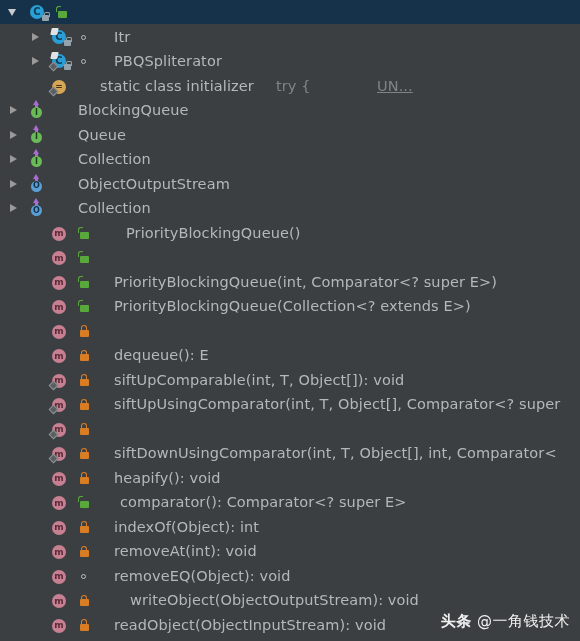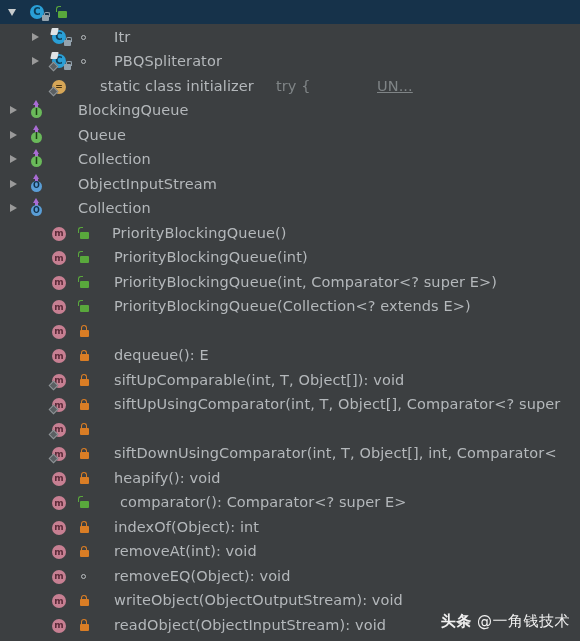--- a/index.html
+++ b/index.html
@@ -371,51 +371,50 @@
       <span class="label" style="left: 78px;">Collection</span>
     </div>
     <div class="row" style="top: 171.5px;">
       <span class="twisty" style="left: 8px; top: 6px;">
         <i></i>
       </span>
       <span class="nicon ic-absclass" style="left: 30px; top: 4px;">
         <span class="uparrow"></span>
         <span class="circ">O</span>
       </span>
-      <span class="label" style="left: 78px;">ObjectInputStream</span>
+      <span class="label" style="left: 78px;">ObjectOutputStream</span>
     </div>
     <div class="row" style="top: 196px;">
       <span class="twisty" style="left: 8px; top: 6px;">
         <i></i>
       </span>
       <span class="nicon ic-absclass" style="left: 30px; top: 4px;">
         <span class="uparrow"></span>
         <span class="circ">O</span>
       </span>
       <span class="label" style="left: 78px;">Collection</span>
     </div>
     <div class="row" style="top: 220.5px;">
       <span class="nicon ic-method" style="left: 52px; top: 4px;">
         <span class="circ">m</span>
       </span>
       <span class="vis public" style="left: 78px; top: 5px;">
         <span class="body"></span>
         <span class="shackle"></span>
       </span>
-      <span class="label" style="left: 112px;">PriorityBlockingQueue()</span>
+      <span class="label" style="left: 126px;">PriorityBlockingQueue()</span>
     </div>
     <div class="row" style="top: 245px;">
       <span class="nicon ic-method" style="left: 52px; top: 4px;">
         <span class="circ">m</span>
       </span>
       <span class="vis public" style="left: 78px; top: 5px;">
         <span class="body"></span>
         <span class="shackle"></span>
       </span>
-      <span class="label" style="left: 114px;">PriorityBlockingQueue(int)</span>
     </div>
     <div class="row" style="top: 269.5px;">
       <span class="nicon ic-method" style="left: 52px; top: 4px;">
         <span class="circ">m</span>
       </span>
       <span class="vis public" style="left: 78px; top: 5px;">
         <span class="body"></span>
         <span class="shackle"></span>
       </span>
       <span class="label" style="left: 114px;">PriorityBlockingQueue(int, Comparator&lt;? super E&gt;)</span>
@@ -543,21 +542,21 @@
       <span class="label" style="left: 114px;">removeEQ(Object): void</span>
     </div>
     <div class="row" style="top: 588px;">
       <span class="nicon ic-method" style="left: 52px; top: 4px;">
         <span class="circ">m</span>
       </span>
       <span class="vis private" style="left: 78px; top: 5px;">
         <span class="body"></span>
         <span class="shackle"></span>
       </span>
-      <span class="label" style="left: 114px; text-align: center;">writeObject(ObjectOutputStream): void</span>
+      <span class="label" style="left: 130px; text-align: center;">writeObject(ObjectOutputStream): void</span>
     </div>
     <div class="row" style="top: 612.5px;">
       <span class="nicon ic-method" style="left: 52px; top: 4px;">
         <span class="circ">m</span>
       </span>
       <span class="vis private" style="left: 78px; top: 5px;">
         <span class="body"></span>
         <span class="shackle"></span>
       </span>
       <span class="label" style="left: 114px;">readObject(ObjectInputStream): void</span>

